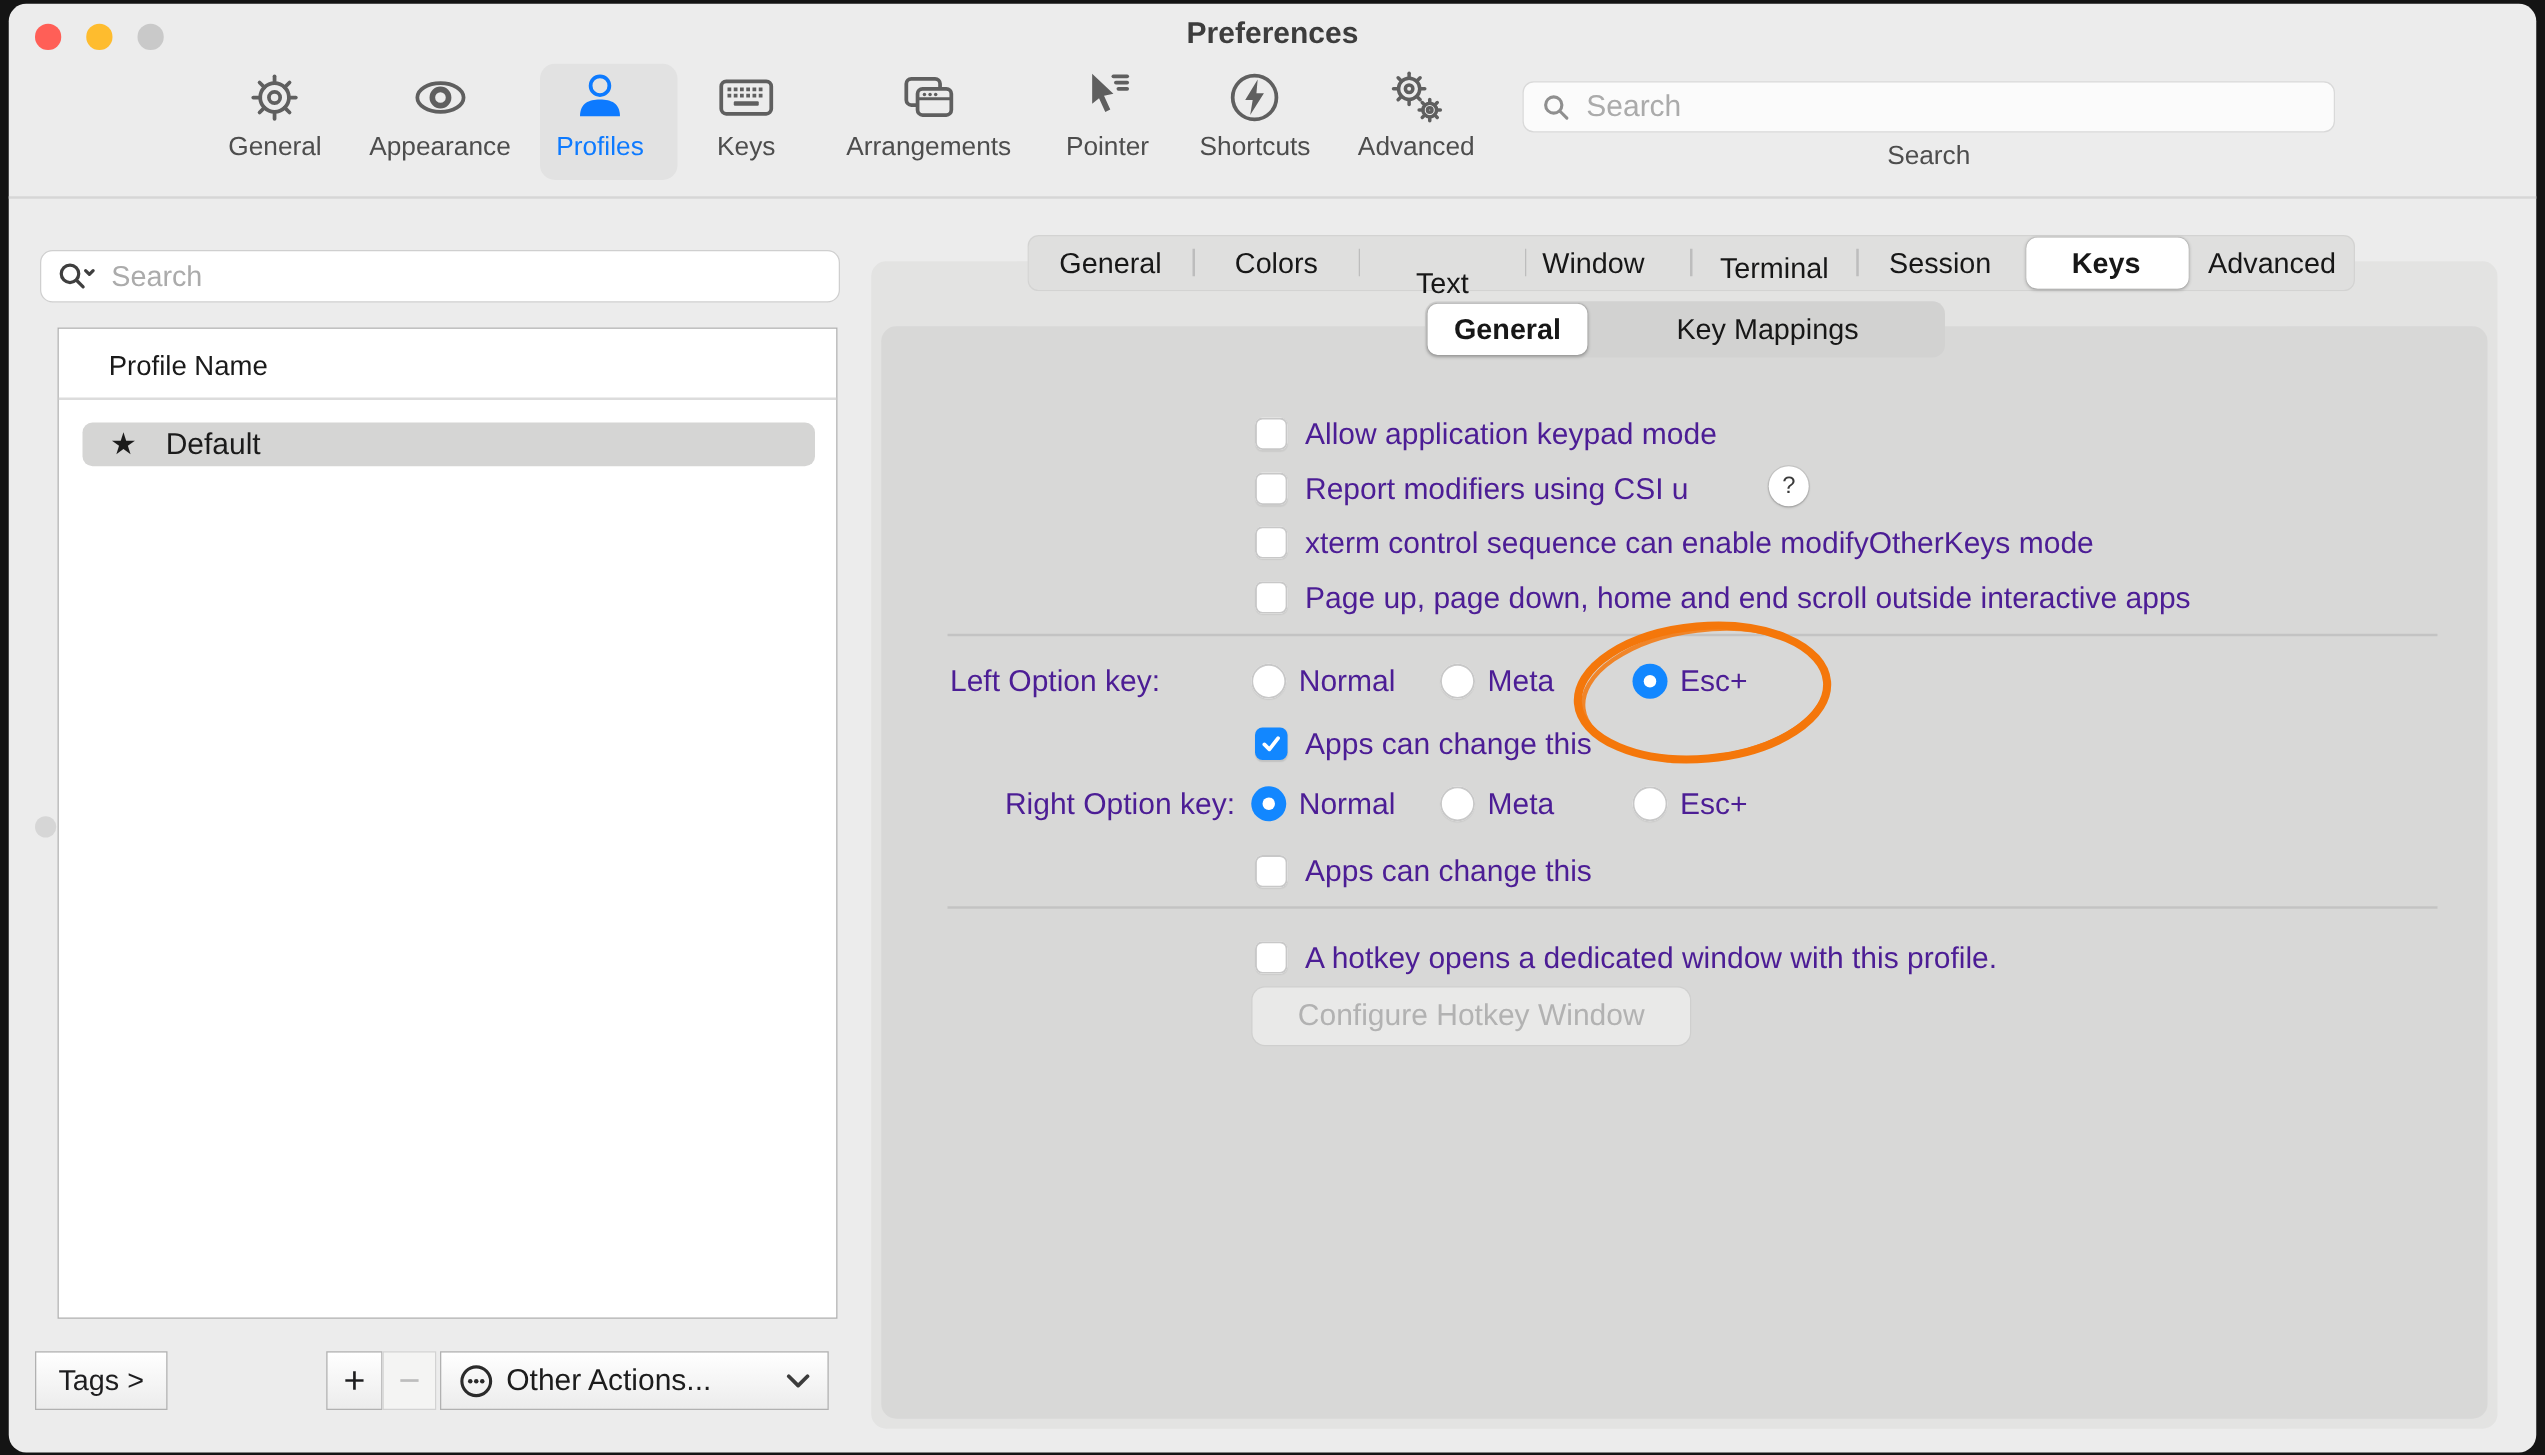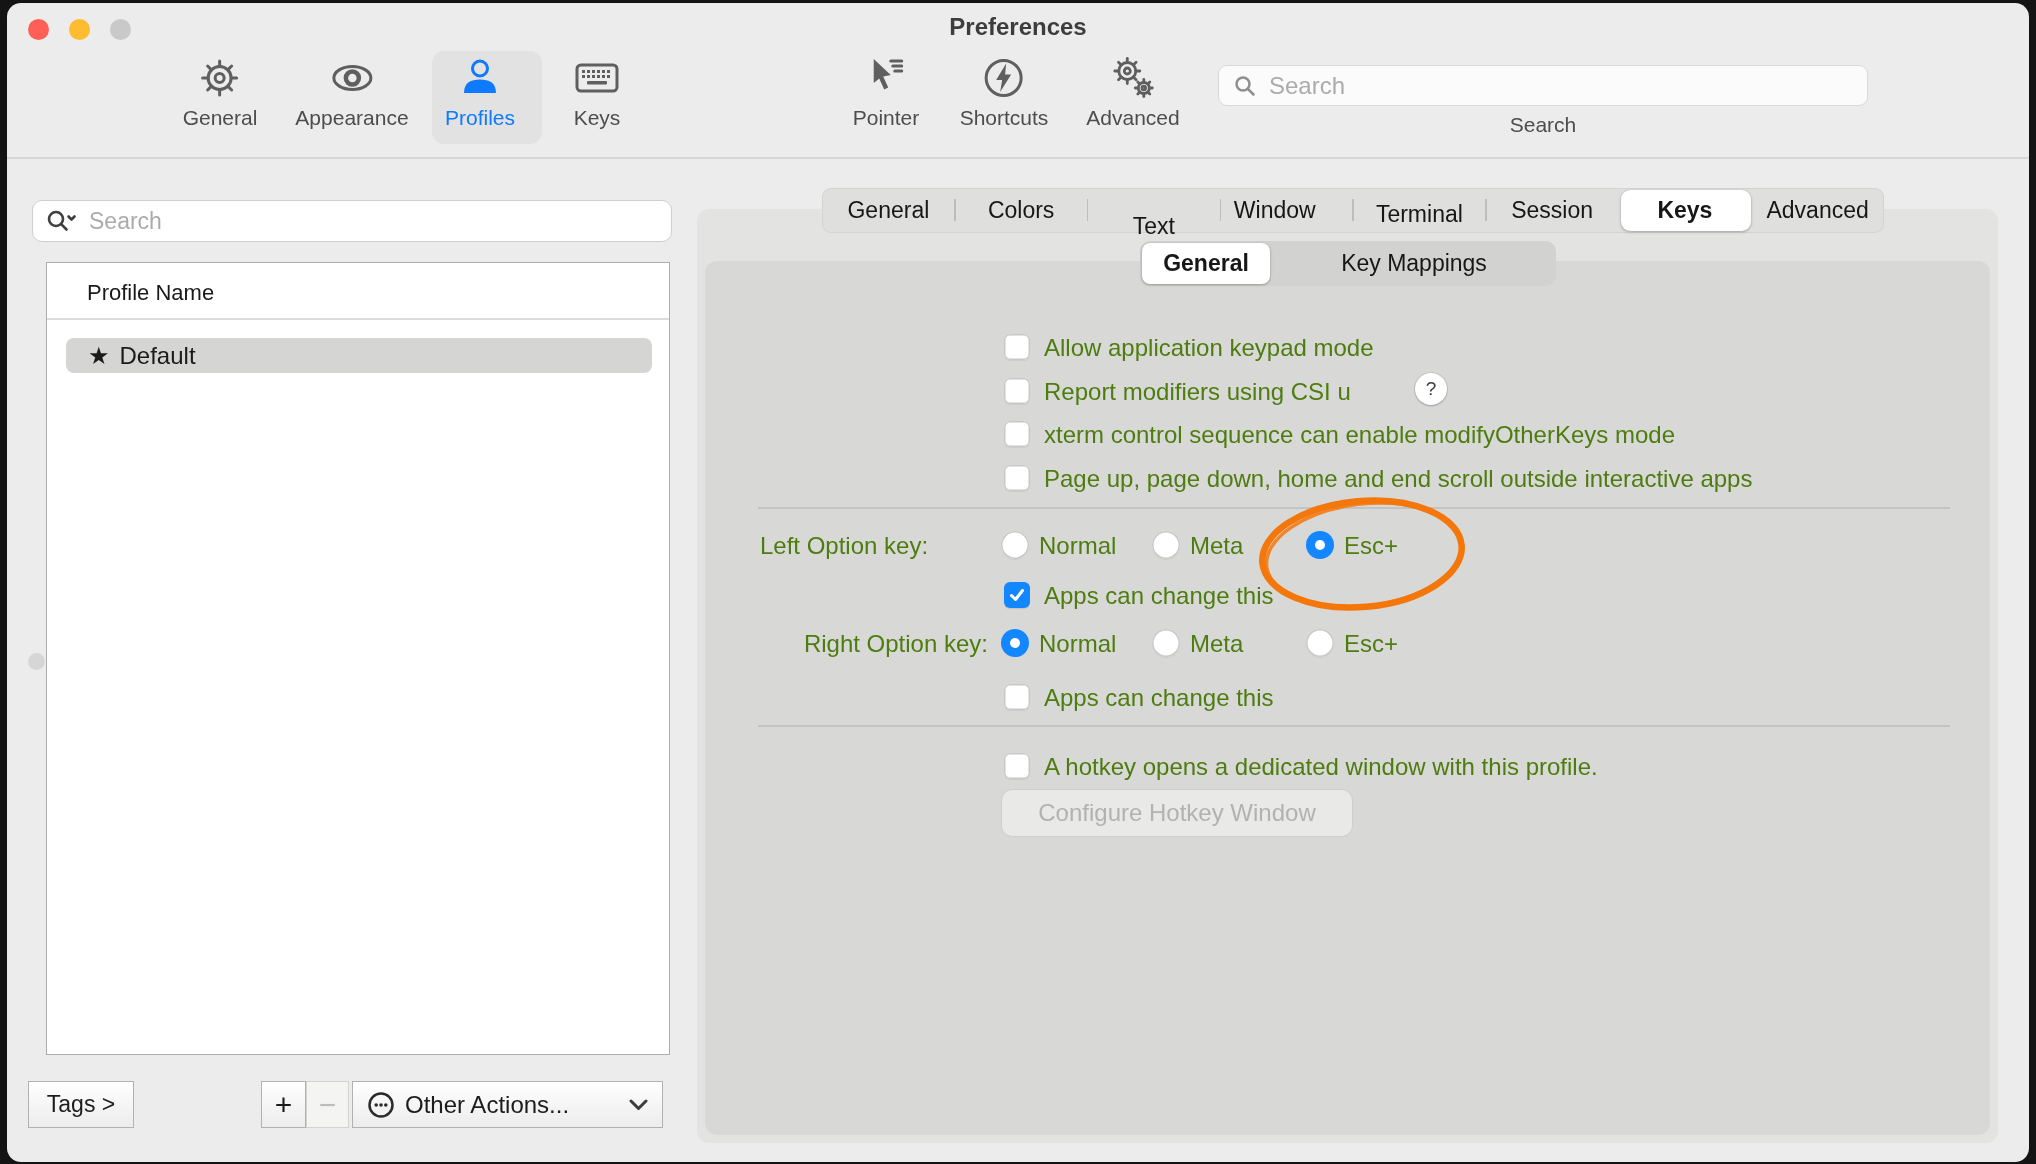--- a/index.html
+++ b/index.html
@@ -13,21 +13,21 @@
   .tlabel{font-size:21px;color:#4d4d4d;margin-top:3px;white-space:nowrap;}
   .hairline{position:absolute;left:0;width:100%;height:1.5px;background:#d6d6d6;}
   .seg{position:absolute;display:flex;align-items:center;justify-content:center;font-size:23px;color:#171717;white-space:nowrap;}
   .segdiv{position:absolute;width:1.5px;height:22px;background:#bdbdbd;top:11px;}
   .pill{position:absolute;background:#ffffff;border-radius:9px;box-shadow:0 1px 3px rgba(0,0,0,.28),0 0 1px rgba(0,0,0,.15);}
   .cb{position:absolute;width:26px;height:26px;border-radius:6px;background:#ffffff;box-shadow:inset 0 0 0 1.5px #c8c8c8,0 1px 1px rgba(0,0,0,.06);}
   .cb.on{background:#1287ff;box-shadow:0 1px 1px rgba(0,0,0,.1);display:flex;align-items:center;justify-content:center;}
   .radio{position:absolute;width:28px;height:28px;border-radius:50%;background:#ffffff;box-shadow:inset 0 0 0 1.5px #c8c8c8,0 1px 1px rgba(0,0,0,.06);}
   .radio.sel{background:#1287ff;box-shadow:none;}
   .radio.sel::after{content:"";position:absolute;left:9px;top:9px;width:10px;height:10px;border-radius:50%;background:#fff;}
-  .lbl{position:absolute;font-size:24px;color:#4d7c0f;white-space:nowrap;}
+  .lbl{position:absolute;font-size:24px;color:#4c1d95;white-space:nowrap;}
   .btn3d{position:absolute;background:linear-gradient(#ffffff,#ececec);border:1.5px solid #b1b1b1;box-sizing:border-box;display:flex;align-items:center;justify-content:center;color:#1d1d1f;}
   input{font-family:inherit;}
   input::placeholder{color:#ababab;opacity:1;}
 </style>
 </head>
 <body>
 
 <div id="stage">
 <div id="win">
 
@@ -93,20 +93,33 @@
               <rect x="24" y="21" width="3" height="3"></rect>
               <rect x="29" y="21" width="3" height="3"></rect>
               <rect x="34" y="21" width="3" height="3"></rect>
           <rect x="14" y="27" width="20" height="3.5" rx="1"></rect>
         </g>
       </svg>
         </span>
     <span class="tlabel">Keys</span>
   </div>
 
+  <div class="titem" style="left:736px;">
+    <span class="ticon">
+      <svg width="48" height="48" viewBox="0 0 48 48">
+        <rect x="6" y="9" width="27" height="21" rx="4" fill="none" stroke="#5f5f5f" stroke-width="3"></rect>
+        <rect x="15" y="17" width="27" height="21" rx="4" fill="#ececec" stroke="#5f5f5f" stroke-width="3"></rect>
+        <line x1="15" y1="25" x2="42" y2="25" stroke="#5f5f5f" stroke-width="2.5"></line>
+        <circle cx="20.5" cy="21.5" r="1.4" fill="#5f5f5f"></circle>
+            <circle cx="25" cy="21.5" r="1.4" fill="#5f5f5f"></circle>
+            <circle cx="29.5" cy="21.5" r="1.4" fill="#5f5f5f"></circle>
+      </svg>
+        </span>
+    <span class="tlabel">Arrangements</span>
+  </div>
 
   <div class="titem" style="left:879px;">
     <span class="ticon">
       <svg width="48" height="48" viewBox="0 0 48 48">
         <path d="M12,5 L29,21 L21.5,22.5 L26.5,33.5 L22.5,35.5 L17.5,24.5 L12,29 Z" fill="#5f5f5f"></path>
         <g stroke="#5f5f5f" stroke-width="3" stroke-linecap="round">
           <line x1="29" y1="7" x2="40" y2="7"></line>
               <line x1="31" y1="12" x2="40" y2="12"></line>
               <line x1="33" y1="17" x2="40" y2="17"></line>
         </g>
@@ -175,21 +188,21 @@
       </svg>
         </span>
     <input style="border: none; background: transparent; outline: none; font-size: 23px; color: rgb(29, 29, 31); flex: 1 1 0%;" placeholder="Search">
   </div>
 
   <div class="abs" style="left:39px;top:259px;width:624px;height:793px;background:#ffffff;border:1px solid #adadad;box-sizing:border-box;">
     <div style="position:absolute;left:40px;top:17px;font-size:22px;color:#1a1a1a;">Profile Name</div>
     <div style="position:absolute;left:0;top:55px;width:100%;height:1.5px;background:#dcdcdc;"></div>
     <div style="position:absolute;left:19px;top:75px;width:586px;height:35px;background:#d5d5d4;border-radius:8px;display:flex;align-items:center;">
       <span style="margin-left:22px;font-size:24px;color:#1b1b1b;">★</span>
-      <span style="margin-left:10px;font-size:24px;color:#1b1b1b;">Default</span>
+      <span style="margin-left:23px;font-size:24px;color:#1b1b1b;">Default</span>
     </div>
   </div>
 
   <div class="abs" style="left:21px;top:650px;width:17px;height:17px;border-radius:50%;background:#d6d6d6;"></div>
 
   <div class="btn3d" style="left:21px;top:1078px;width:106px;height:47px;font-size:23px;">
         <span>Tags &gt;</span>
       </div>
 
   <div class="btn3d" style="left:254px;top:1078px;width:45px;height:47px;font-size:30px;font-weight:300;">

